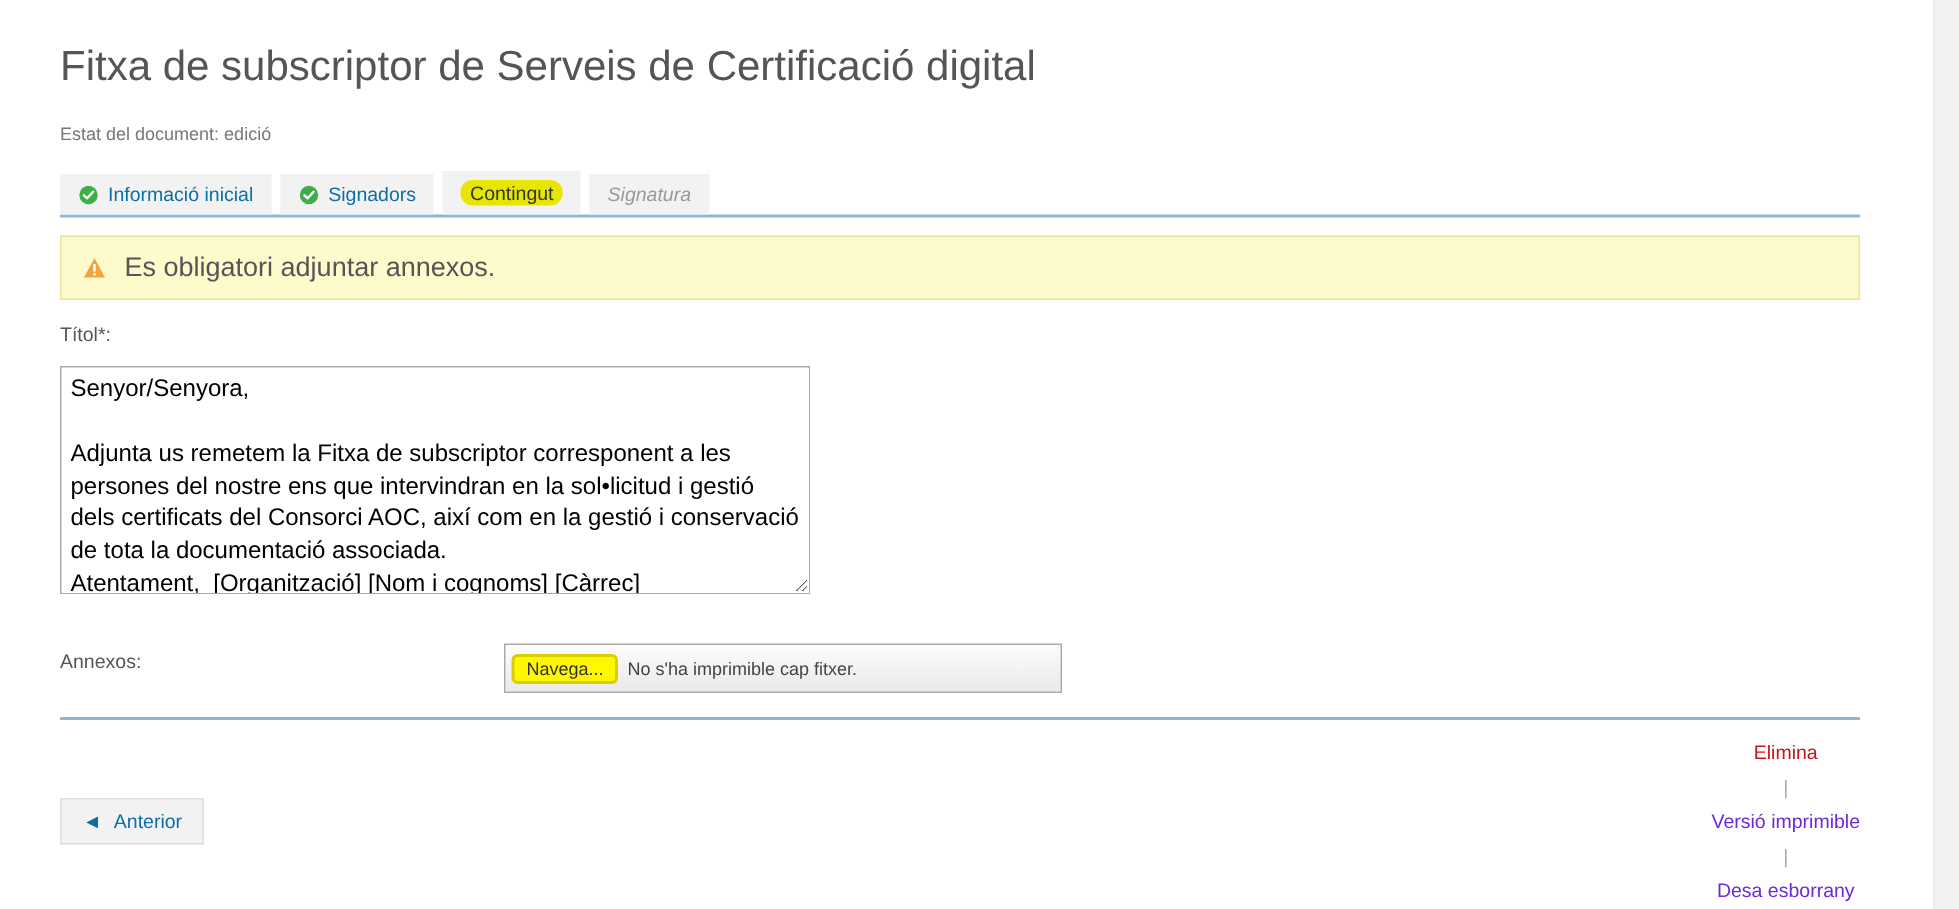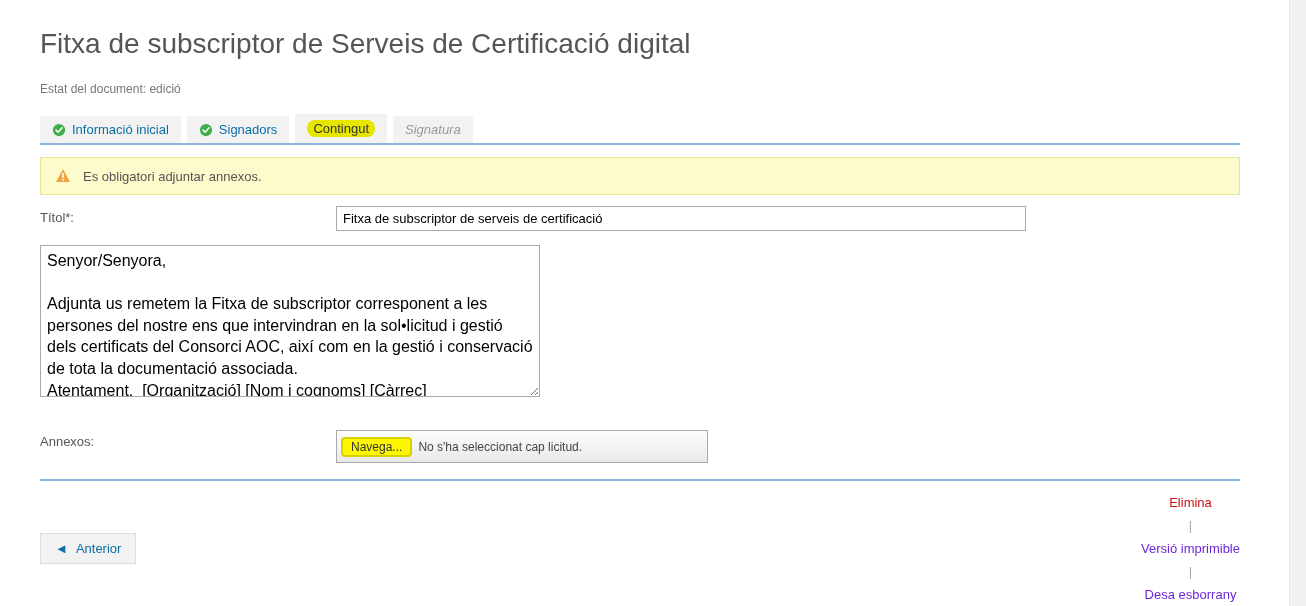--- a/index.html
+++ b/index.html
@@ -72,21 +72,21 @@
       color: #333;
     }
     .alert-box {
       margin-top: 12px;
       background: #fdfacb;
       border: 1px solid #e8e49a;
       padding: 10px 14px;
       display: flex;
       align-items: center;
       gap: 12px;
-      font-size: 13px;
+      font-size: 18px;
       color: #555;
     }
     .alert-box .warn-icon svg { display:block; }
     .form-area {
       margin-top: 11px;
     }
     .form-row {
       display: flex;
       align-items: flex-start;
       margin-bottom: 14px;
@@ -220,40 +220,37 @@
             <rect x="7.2" y="5" width="1.6" height="5" fill="#fff"></rect>
             <rect x="7.2" y="11" width="1.6" height="1.6" fill="#fff"></rect>
           </svg>
       </span>
       <span>Es obligatori adjuntar annexos.</span>
     </div>
 
     <div class="form-area">
       <div class="form-row">
         <div class="form-label">Títol*:</div>
-        <div class="form-field">
-          <input type="text" class="title-input" value="Fitxa de subscriptor de serveis de certificació" style="">
-        </div>
       </div>
 
       <div class="form-row">
         <div class="form-field">
           <textarea class="body-input" style="">Senyor/Senyora,
 
 Adjunta us remetem la Fitxa de subscriptor corresponent a les persones del nostre ens que intervindran en la sol•licitud i gestió dels certificats del Consorci AOC, així com en la gestió i conservació de tota la documentació associada.
 Atentament,  [Organització] [Nom i cognoms] [Càrrec]</textarea>
         </div>
       </div>
 
       <div class="form-row" style="margin-top:30px;">
         <div class="form-label">Annexos:</div>
         <div class="form-field">
           <div class="file-control">
             <span class="file-btn">Navega...</span>
-            <span class="file-status">No s'ha seleccionat cap licitud.</span>
+            <span class="file-status">No s'ha imprimible cap fitxer.</span>
           </div>
         </div>
       </div>
     </div>
 
     <hr class="divider">
 
     <div class="footer-row">
       <button class="prev-btn">
         <span style="color:#0b6ea4;">◄</span>

